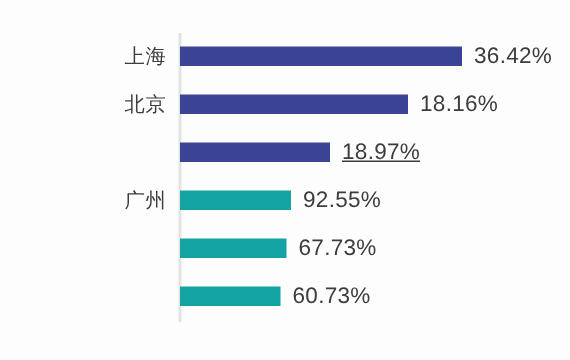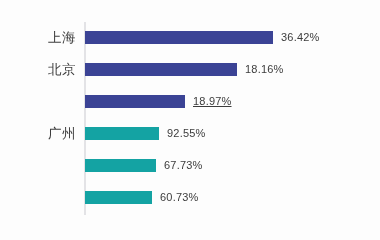--- a/index.html
+++ b/index.html
@@ -14,20 +14,21 @@
     background: #fdfdfd;
     font-family: "Liberation Sans", "DejaVu Sans", sans-serif;
     -webkit-font-smoothing: antialiased;
   }
   #chart-root {
     position: relative;
     width: 308px;
     height: 215px;
     background: #fdfdfd;
     box-sizing: border-box;
+    margin-left: 35px;
   }
   #plot-area {
     position: absolute;
     left: 0;
     top: 22px;
     width: 380px;
     height: 193px;
   }
   .axis-line {
     position: absolute;
@@ -67,21 +68,21 @@
     background: #3b4395;
   }
   .bar.teal {
     background: #14a3a3;
   }
   .val-label {
     position: absolute;
     top: -1px;
     height: 15px;
     line-height: 15px;
-    font-size: 11px;
+    font-size: 15px;
     color: #3c3c3c;
     white-space: nowrap;
     letter-spacing: 0.2px;
   }
 </style>
 </head>
 <body>
 
 <div id="chart-root">
   <div id="plot-area">

